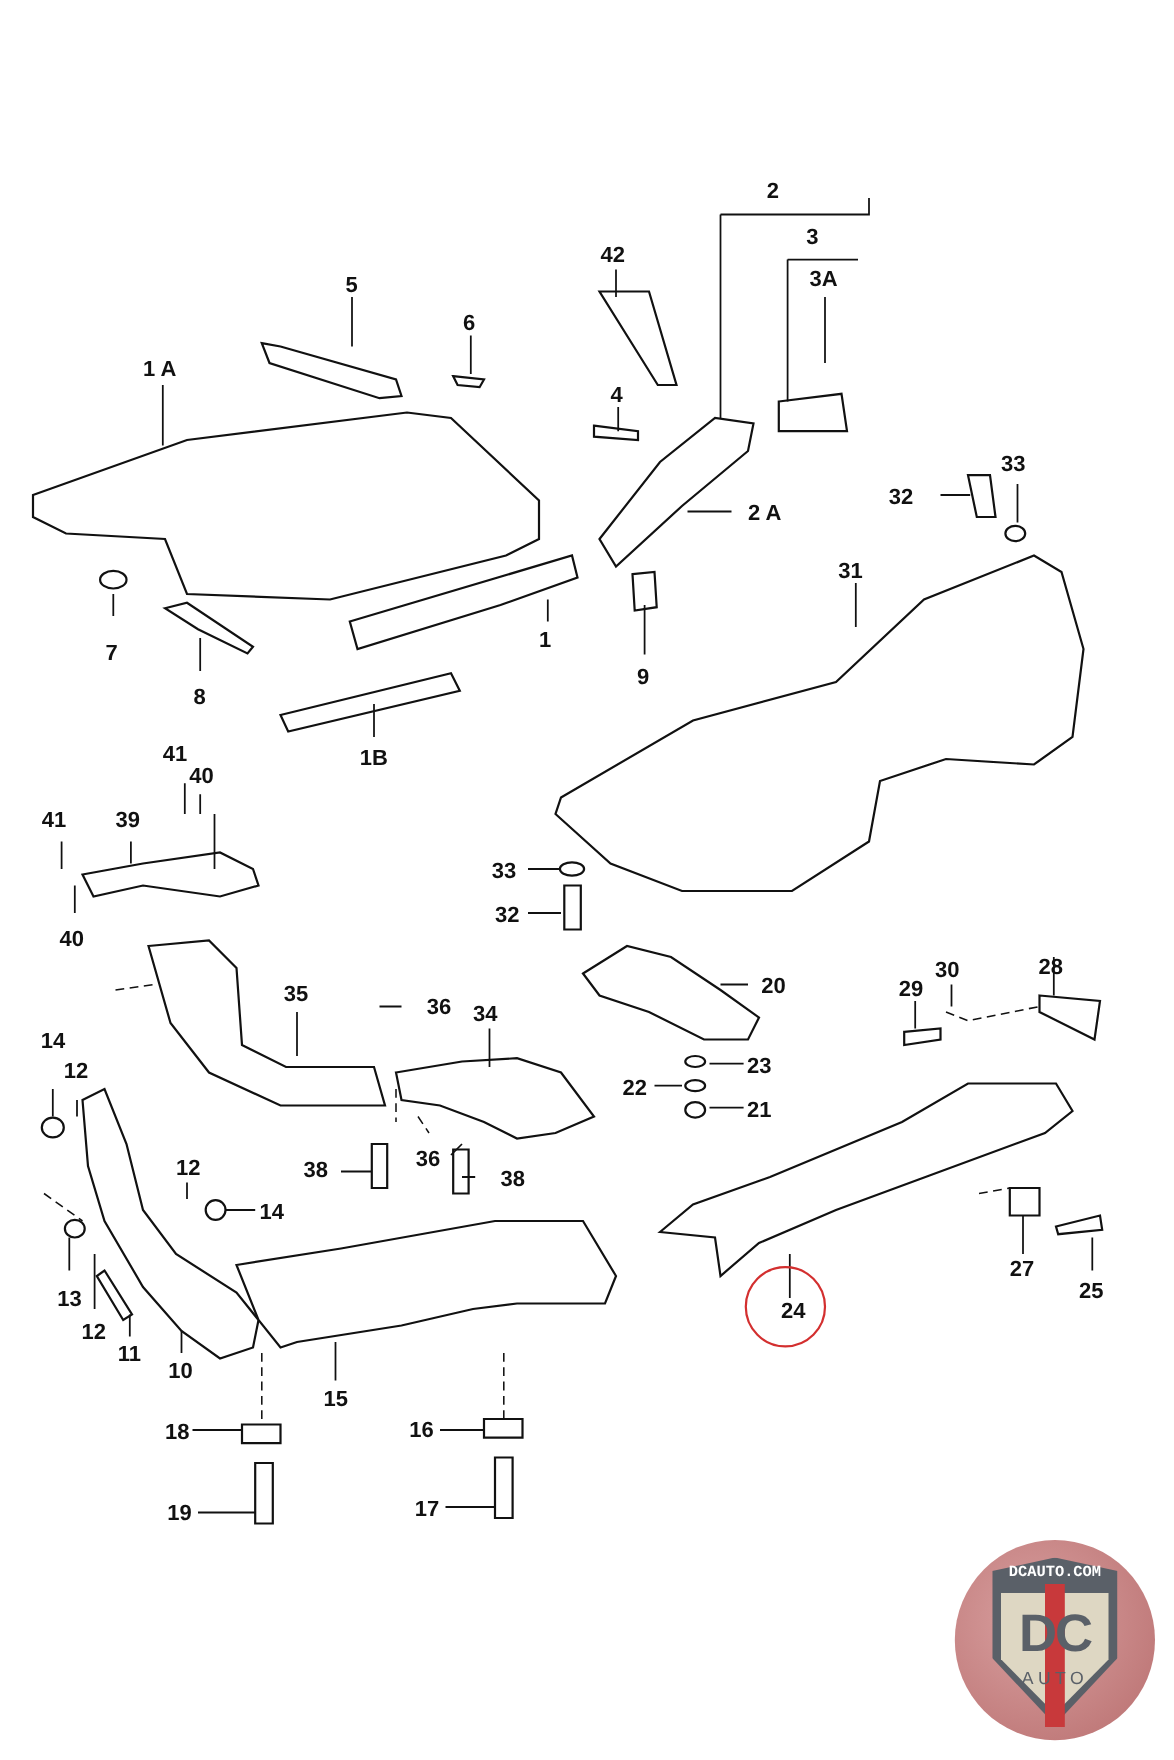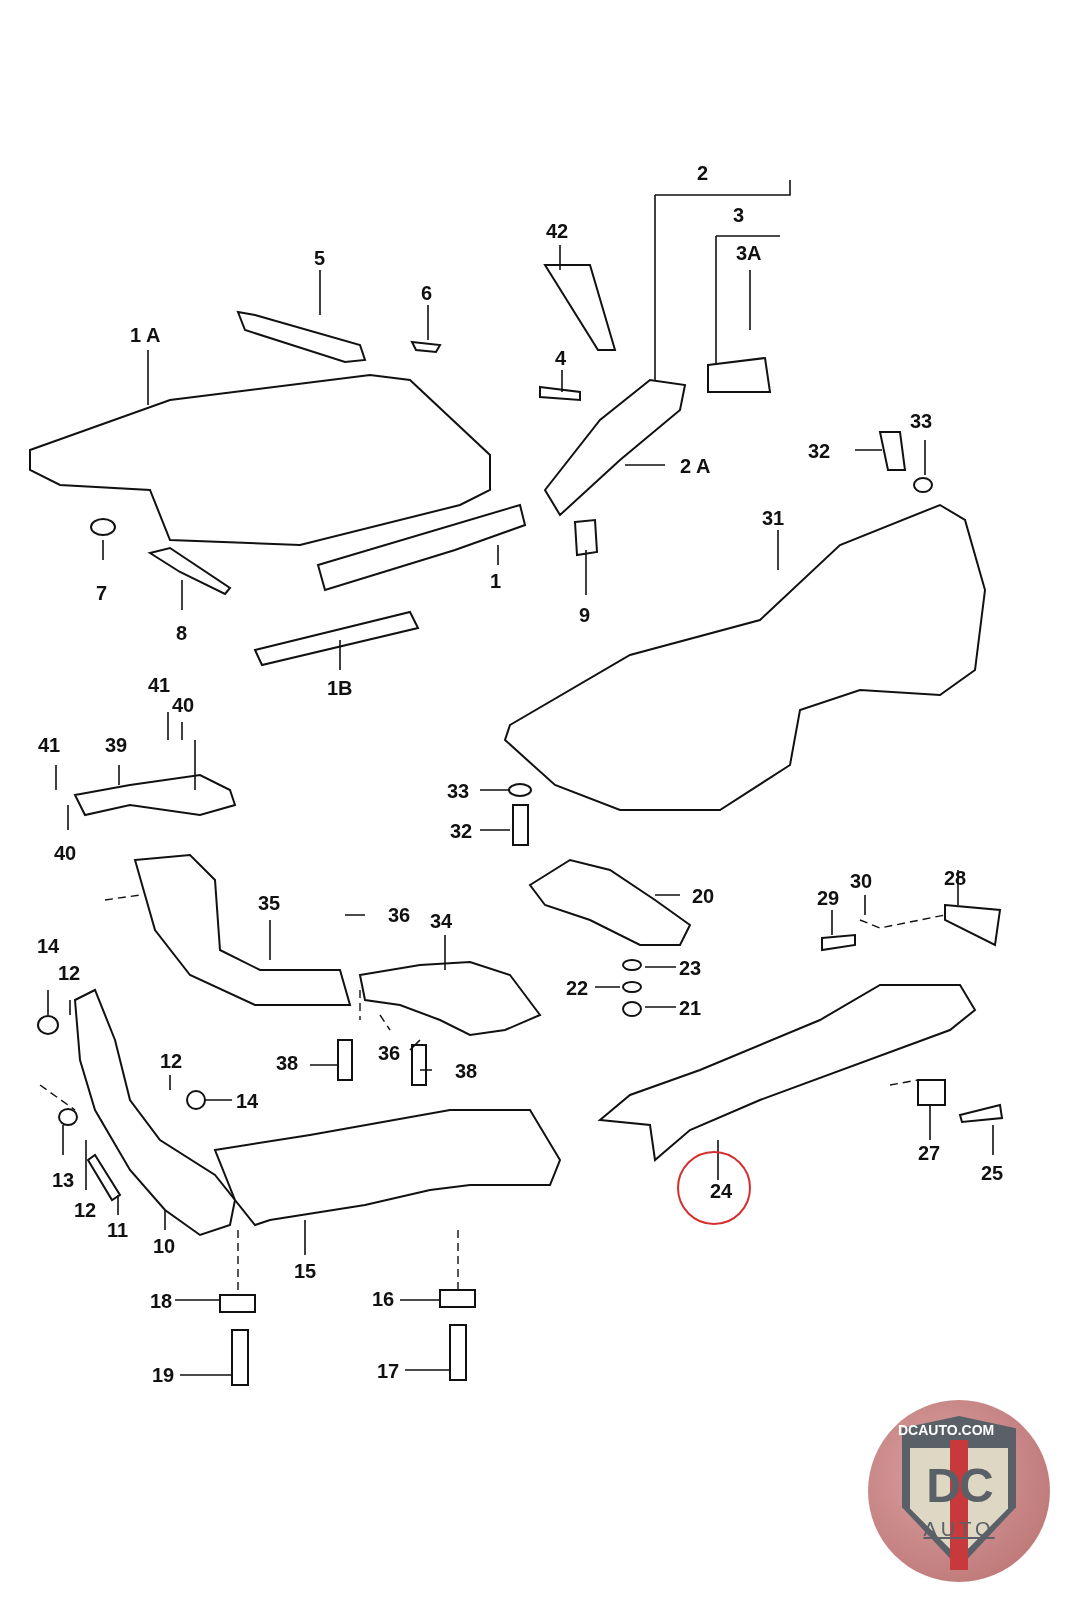--- a/index.html
+++ b/index.html
@@ -6,23 +6,23 @@
   body{width:1067px;height:1600px;position:relative;overflow:hidden;font-family:"Liberation Sans",sans-serif;}
   #diagram{position:absolute;left:0;top:0;width:1067px;height:1600px;}
   .lbl{font-family:"Liberation Sans",sans-serif;font-size:20px;font-weight:bold;fill:#111;}
   .part{fill:#fff;stroke:#111;stroke-width:2;}
   .lead{stroke:#111;stroke-width:1.6;fill:none;}
   .dash{stroke:#111;stroke-width:1.4;fill:none;stroke-dasharray:8 5;}
   #logo{position:absolute;left:868px;top:1400px;width:182px;height:182px;border-radius:50%;background:radial-gradient(circle at 40% 40%,#d9a0a0,#b86e6e);overflow:hidden;}
   #logo .shield{position:absolute;left:34px;top:16px;width:114px;height:152px;background:#5a6068;clip-path:polygon(0 8%,50% 0,100% 8%,100% 60%,50% 100%,0 60%);}
   #logo .inner{position:absolute;left:42px;top:48px;width:98px;height:110px;background:#ded7c3;clip-path:polygon(0 0,100% 0,100% 55%,50% 100%,0 55%);}
   #logo .stripe{position:absolute;left:82px;top:40px;width:18px;height:130px;background:#c8393b;}
-  #logo .site{position:absolute;left:30px;top:22px;width:122px;text-align:left;color:#fff;font-weight:bold;font-size:14px;}
+  #logo .site{position:absolute;left:30px;top:22px;width:122px;text-align:center;color:#fff;font-weight:bold;font-size:14px;font-family:Liberation Mono, monospace;}
   #logo .dc{position:absolute;left:36px;top:56px;width:110px;text-align:center;color:#5a6068;font-weight:bold;font-size:48px;letter-spacing:-2px;line-height:60px;}
-  #logo .auto{position:absolute;left:36px;top:118px;width:110px;text-align:center;color:#5a6068;font-size:20px;letter-spacing:4px;text-decoration:underline;}
+  #logo .auto{position:absolute;left:36px;top:118px;width:110px;text-align:center;color:#5a6068;font-size:16px;letter-spacing:4px;}
 </style>
 </head>
 <body>
 
 <svg id="diagram" viewBox="0 0 1067 1600" xmlns="http://www.w3.org/2000/svg">
 
   <path class="part" d="M30 450 L170 400 L370 375 L410 380 L490 455 L490 490 L460 505 L300 545 L170 540 L150 490 L60 485 L30 470 Z"></path>
   <path class="part" d="M238 312 L255 315 L360 345 L365 360 L345 362 L245 330 Z"></path>
   <path class="part" d="M412 342 L440 345 L436 352 L416 350 Z"></path>
   <path class="part" d="M318 565 L520 505 L525 525 L455 550 L325 590 Z"></path>

